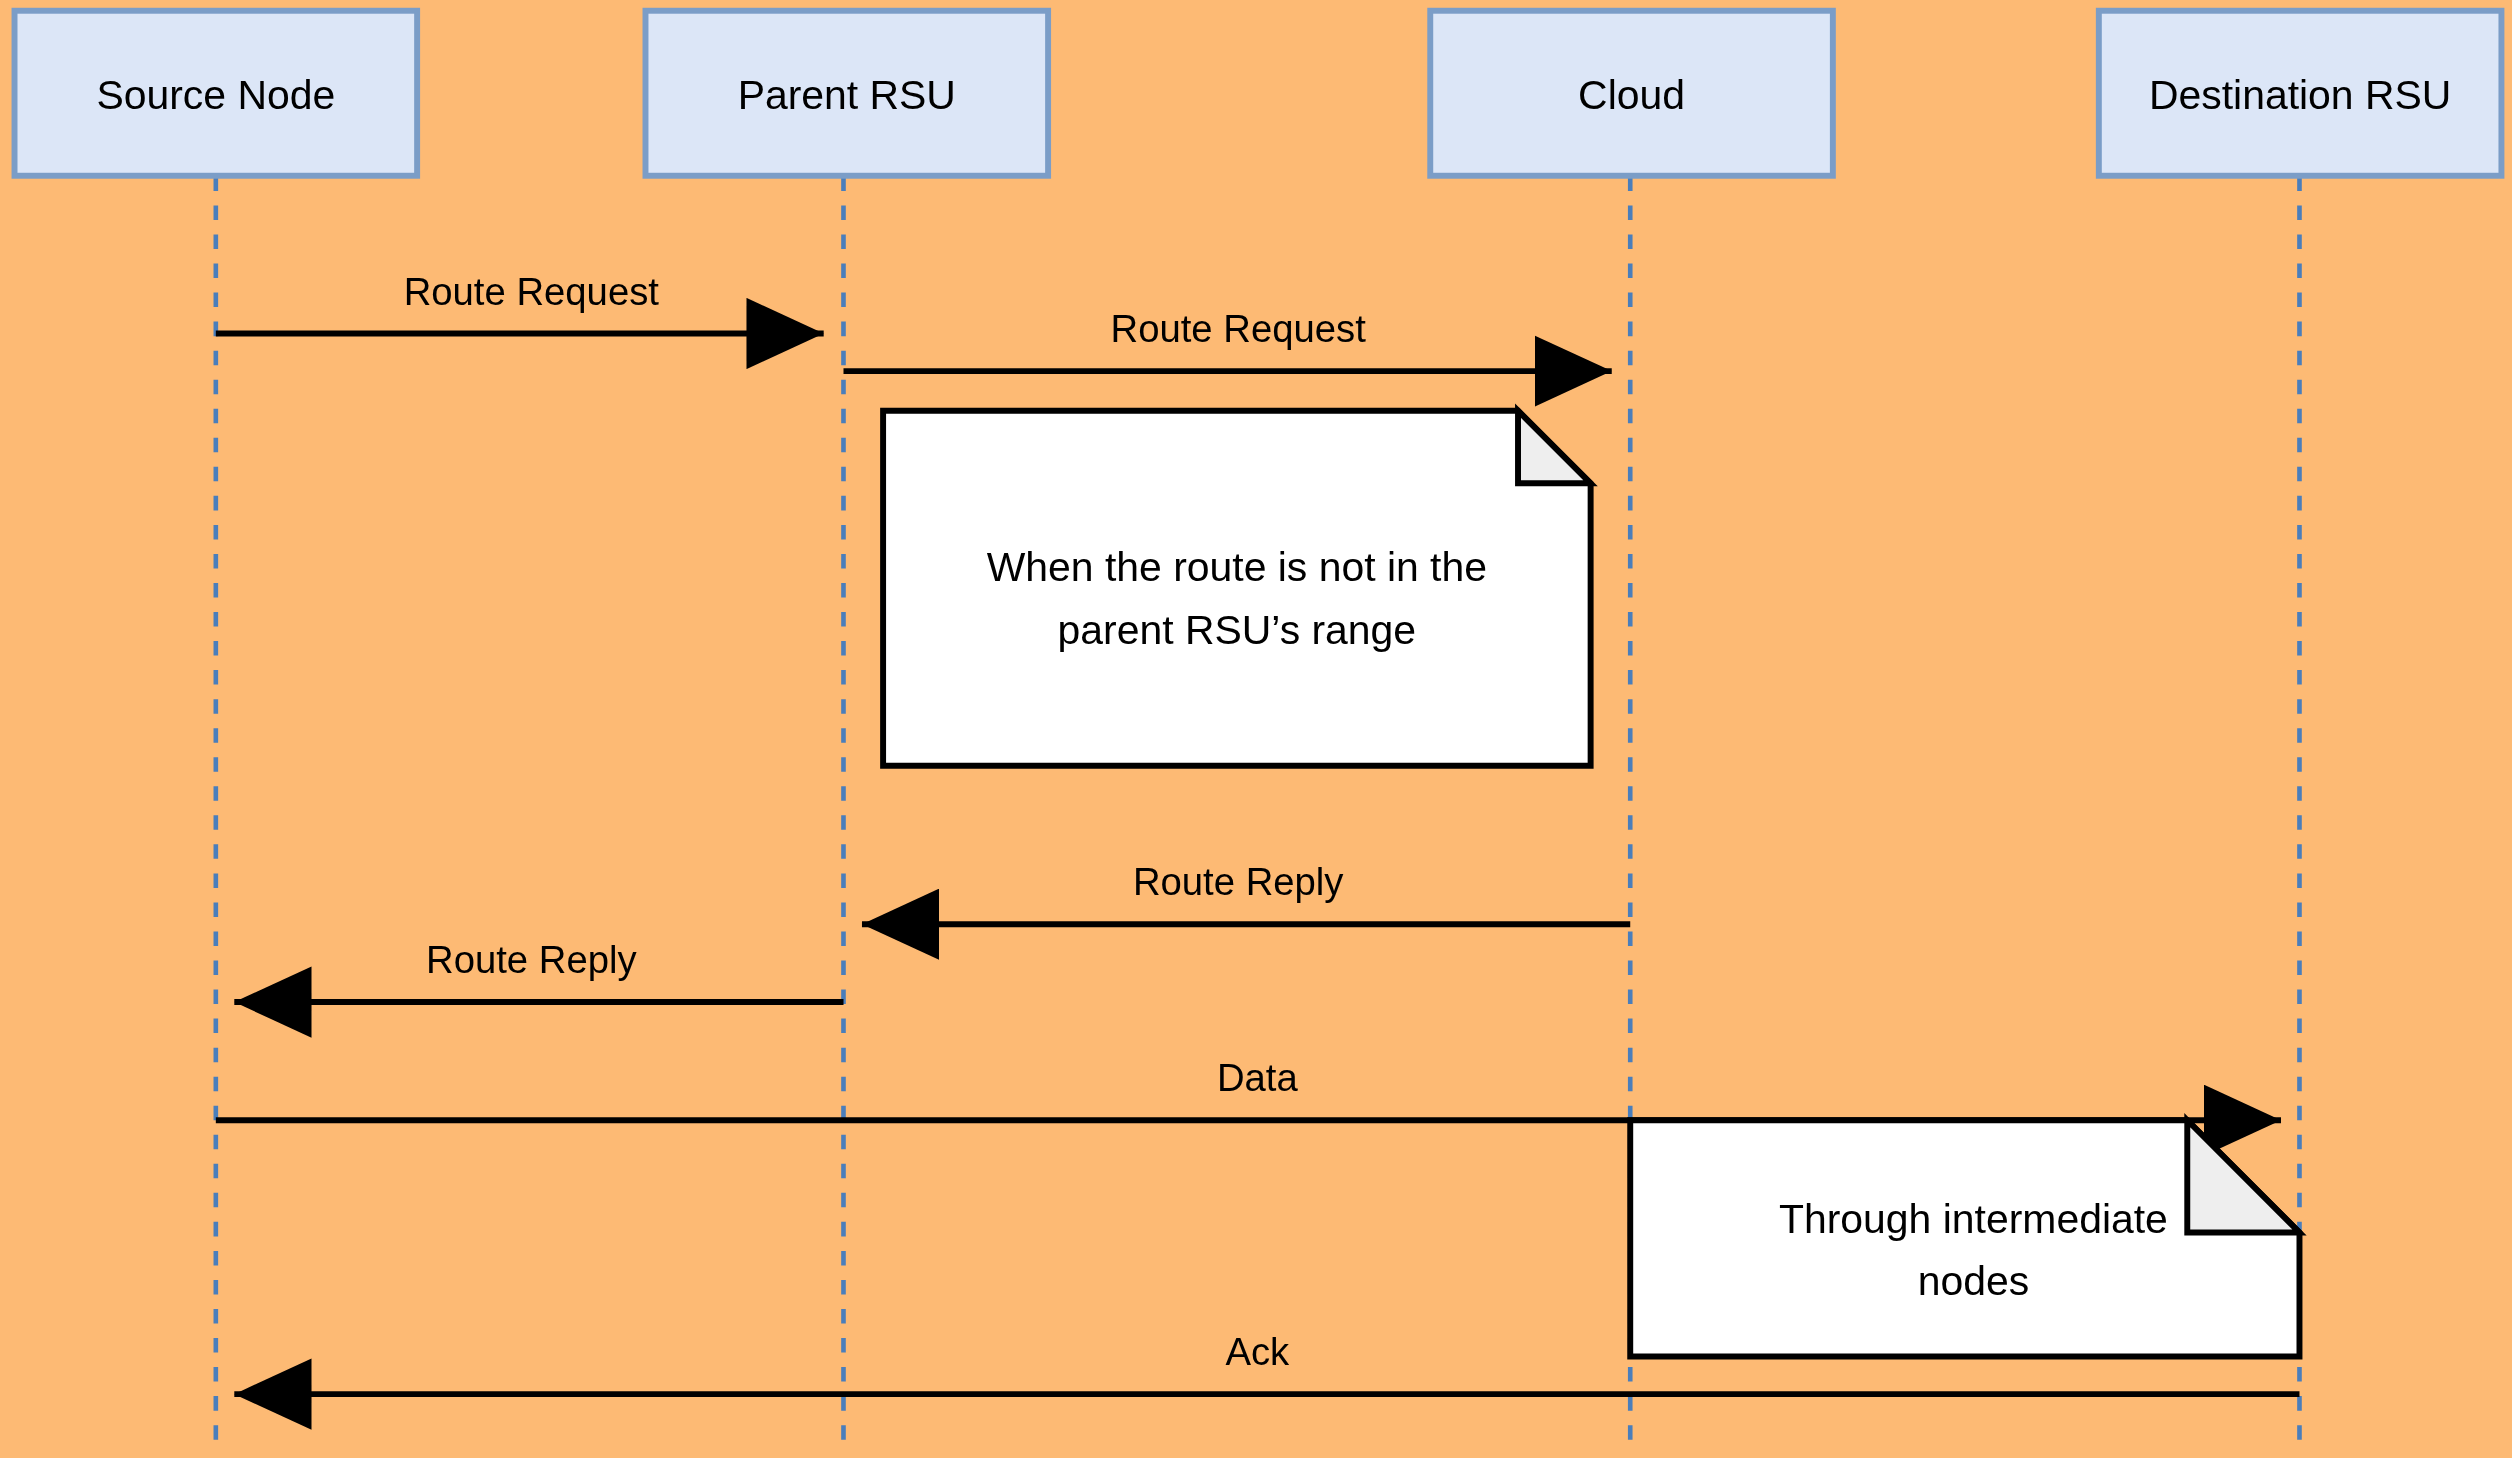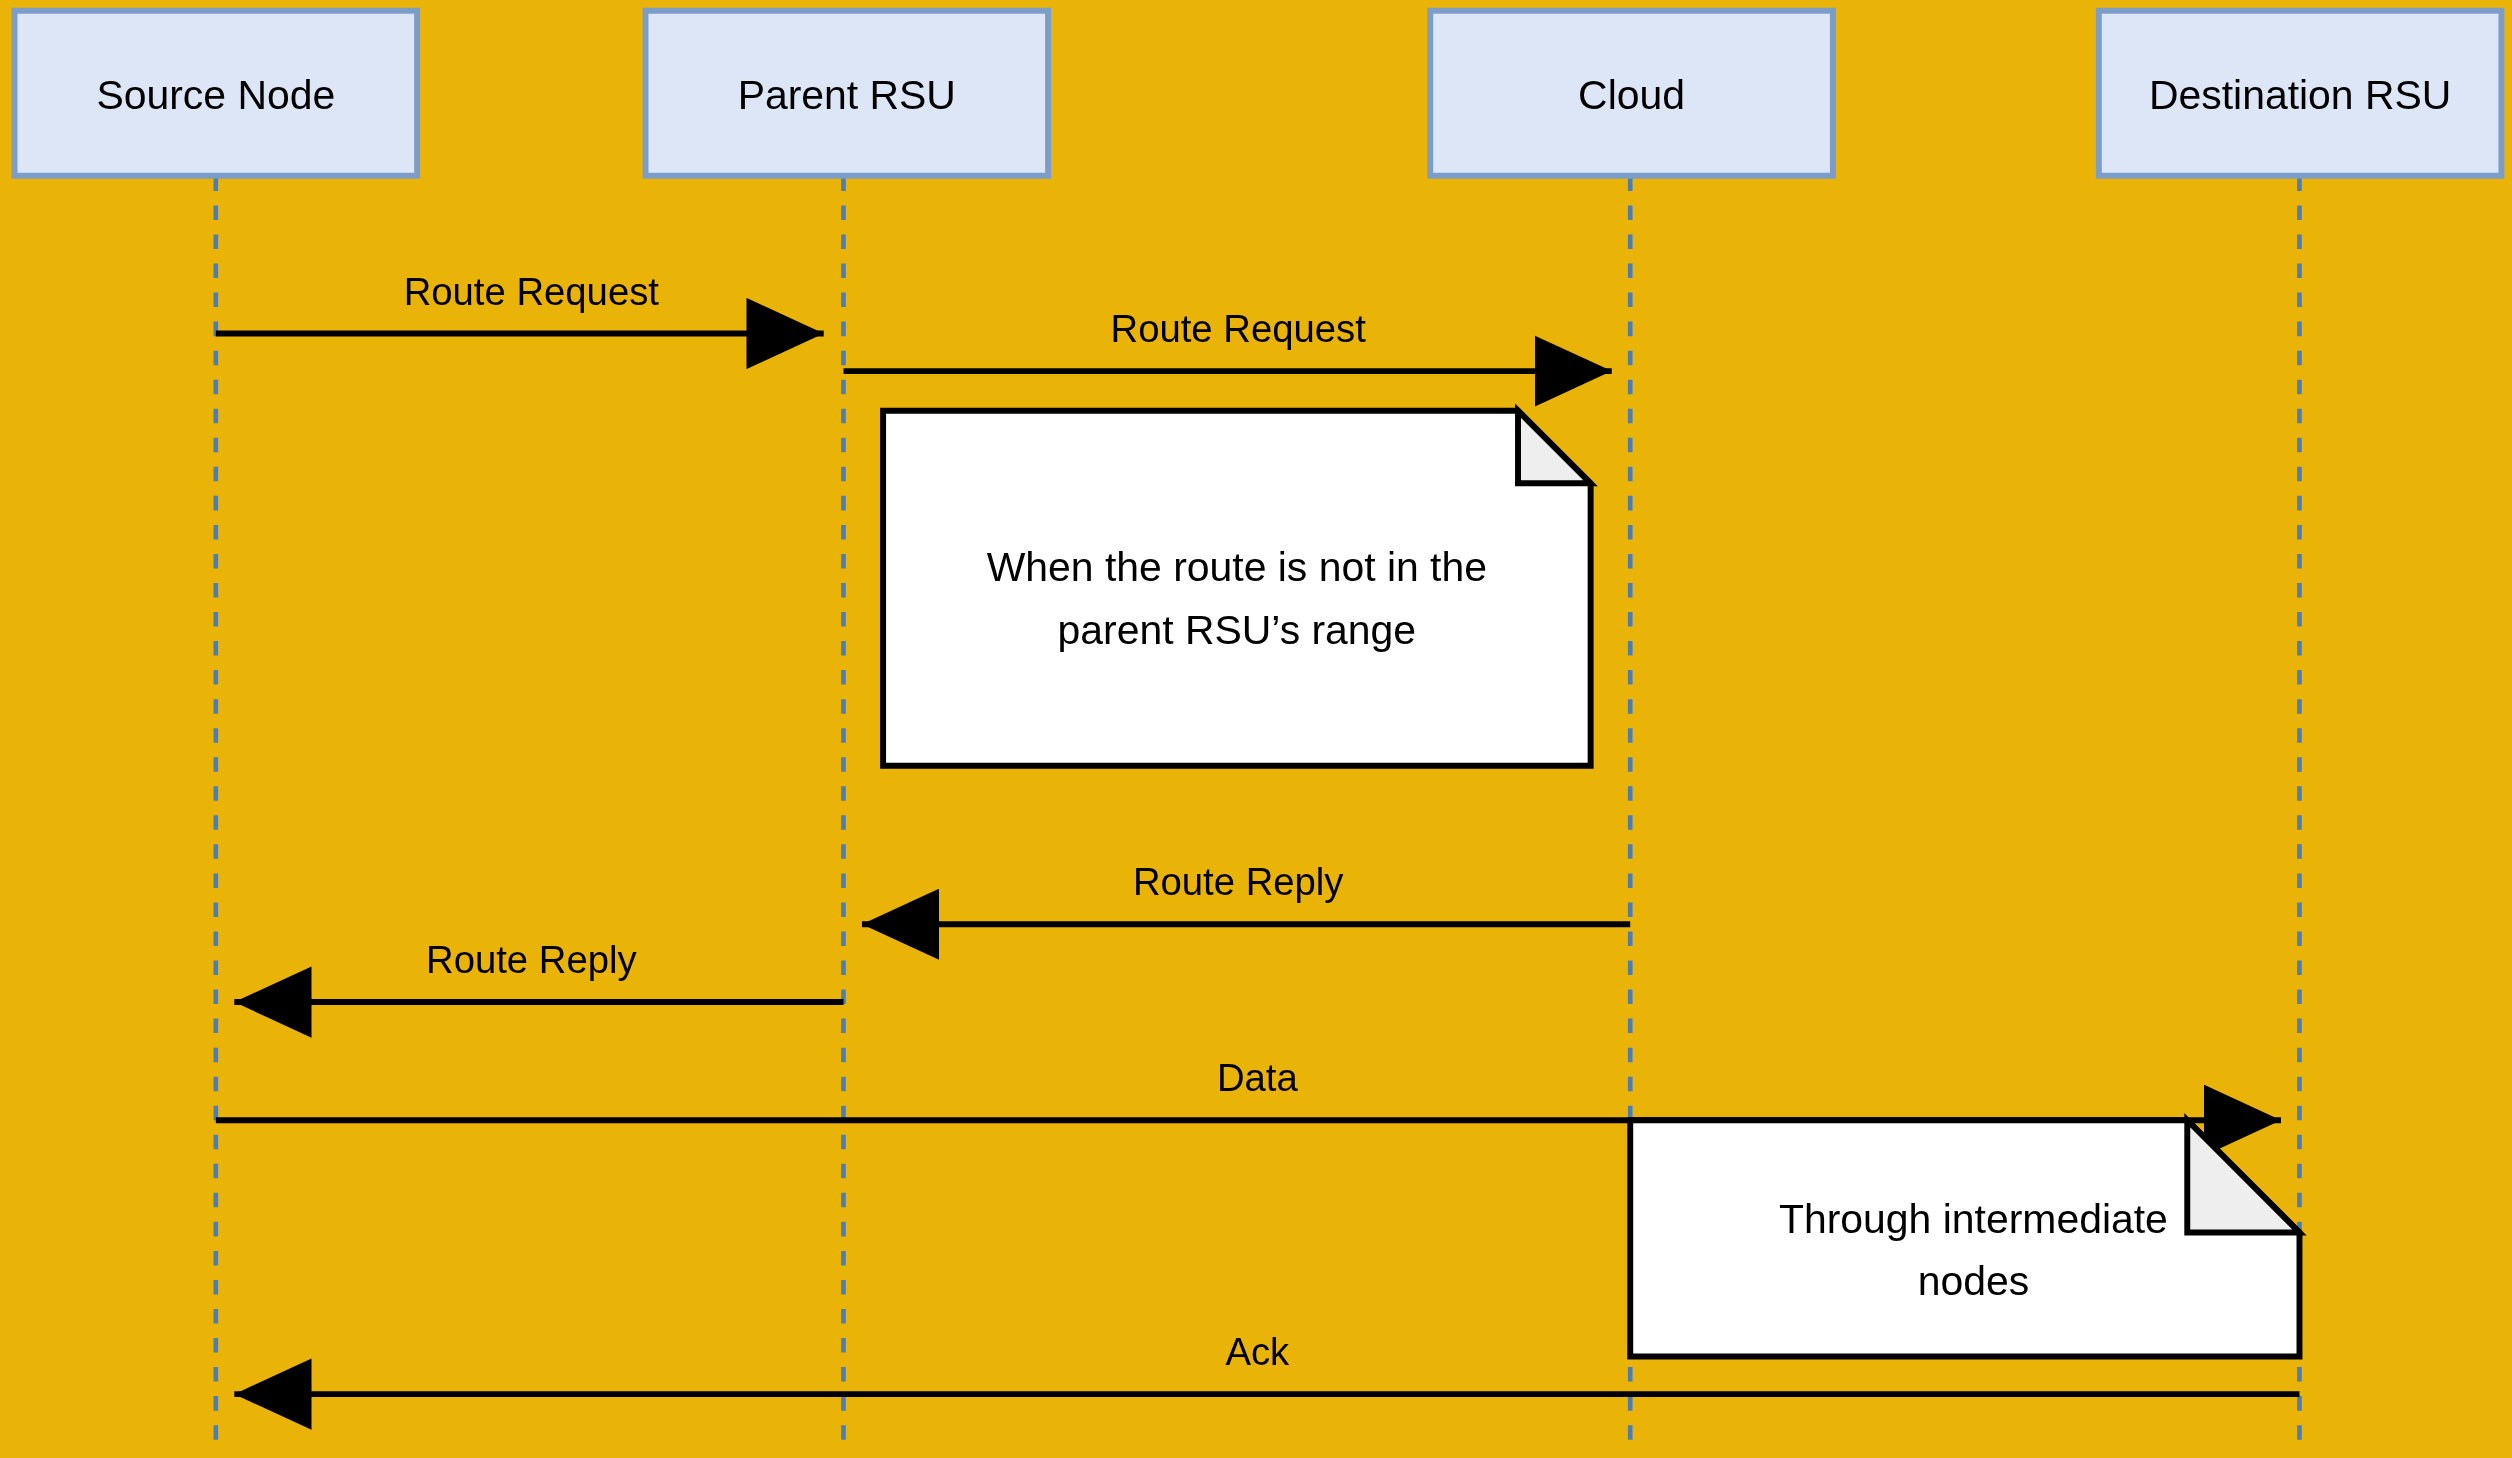--- a/index.html
+++ b/index.html
@@ -7,21 +7,21 @@
     padding: 0;
     background: #ffffff;
   }
   body {
     font-family: "Liberation Sans", sans-serif;
   }
   #canvas {
     position: relative;
     width: 2512px;
     height: 1459px;
-    background: #eab308;
+    background: #fdba74;
     overflow: hidden;
     text-decoration: underline;
   }
   #diagram-svg {
     position: absolute;
     top: 0;
     left: 0;
     width: 2512px;
     height: 1459px;
   }

